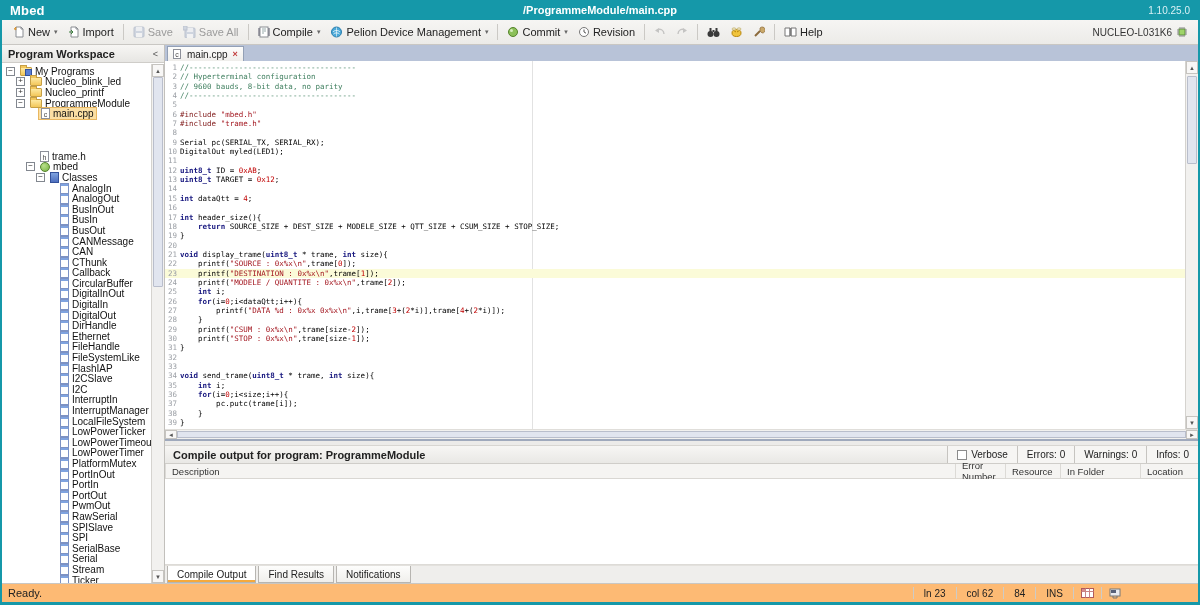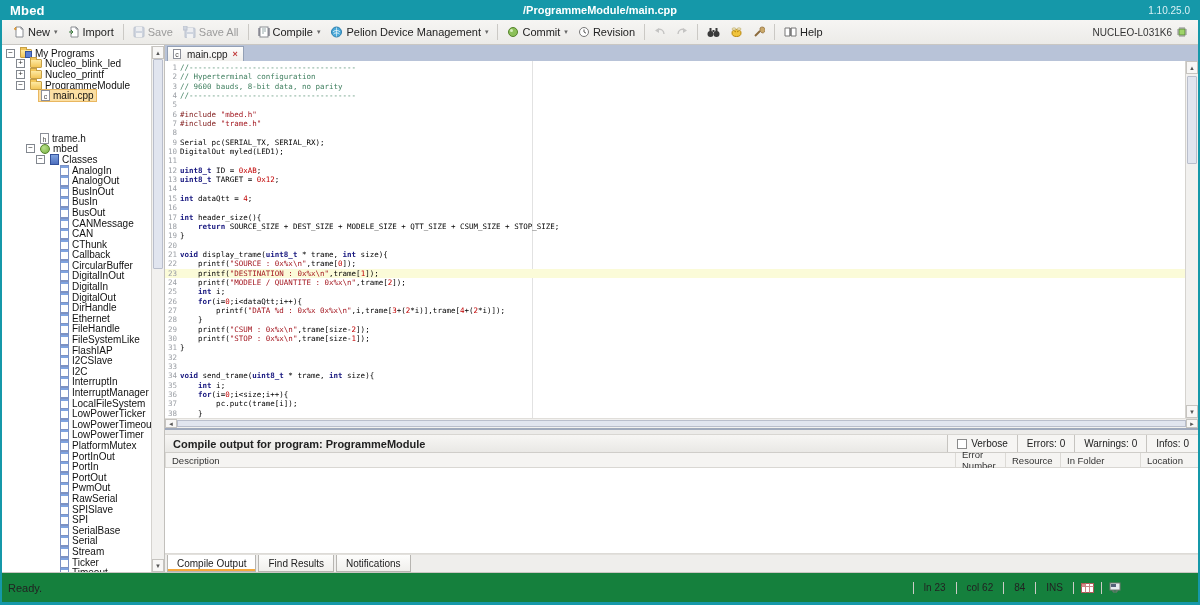--- a/index.html
+++ b/index.html
@@ -98,21 +98,21 @@
   .col-fold { width:80px; flex:none; } .col-loc { width:58px; flex:none; }
   .out-body { height:86px; flex:none; background:#fff; border-bottom:1px solid #DDDBD7; }
 
   .panel-tabs { height:18px; flex:none; background:#EFEEEC; display:flex; align-items:stretch; padding-left:2px; border-top:1px solid #E3E1DD; }
   .ptab { display:flex; align-items:center; padding:0 9px; font-size:10px; color:#222; background:linear-gradient(#FDFDFC,#F0EFEC);
           border:1px solid #B7B5B1; border-top:none; margin-right:2px; position:relative; }
   .ptab.active { background:#fff; }
   .ptab.active::after { content:""; position:absolute; left:0; right:0; bottom:0; height:2px; background:#F5A93C; }
 
   
-  .statusbar { height:30px; flex:none; background:#15803d; border-top:1px solid #C9C7C3; display:flex; align-items:center; font-size:11px; color:#222; }
+  .statusbar { height:19px; flex:none; background:#fdba74; border-top:1px solid #C9C7C3; display:flex; align-items:center; font-size:11px; color:#222; }
   .status-msg { padding-left:6px; }
   .status-right { margin-left:auto; display:flex; align-items:center; height:100%; margin-right:70px; }
   .sseg { padding:0 10px; border-left:1px solid #CDCBC7; height:12px; display:flex; align-items:center; font-size:10px; }
   .sicon { padding:0 7px; border-left:1px solid #CDCBC7; height:12px; display:flex; align-items:center; }
 
   svg { display:block; }
 </style>
 </head>
 <body>
 
@@ -275,20 +275,24 @@
             <rect x="3" y="3" width="6" height="6" fill="#9FD468" stroke="#5F8F3F"></rect>
             <path d="M4 1v2M6 1v2M8 1v2M4 9v2M6 9v2M8 9v2M1 4h2M1 6h2M1 8h2M9 4h2M9 6h2M9 8h2" stroke="#888"></path>
           </svg>
         </span>
     </div>
   </div>
 
   <div class="main">
 
     <div class="sidebar">
+      <div class="side-header">
+        <span class="t">Program Workspace</span>
+        <span class="collapse">&lt;</span>
+      </div>
       <div class="side-body">
         <div class="tree" id="tree">
             <div class="tree-row" style="padding-left: 4px;">
               <span class="exp">−</span>
               <span class="node">
                 <span class="ti myprograms"></span>
                 <span>My Programs</span>
               </span>
             </div>
             <div class="tree-row" style="padding-left: 14px;">

